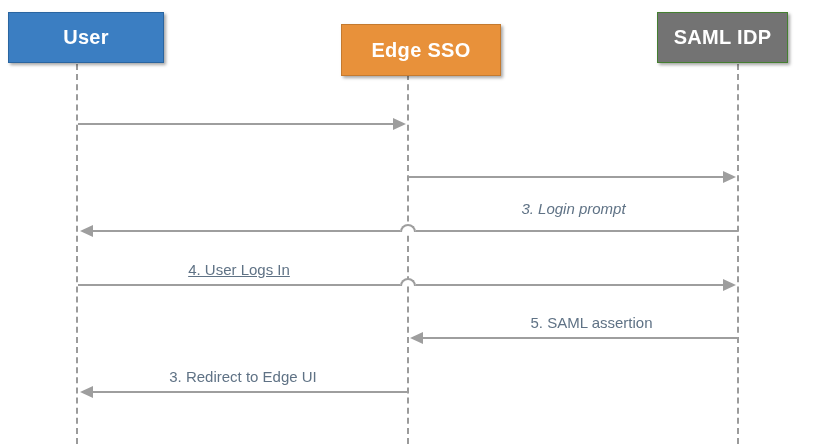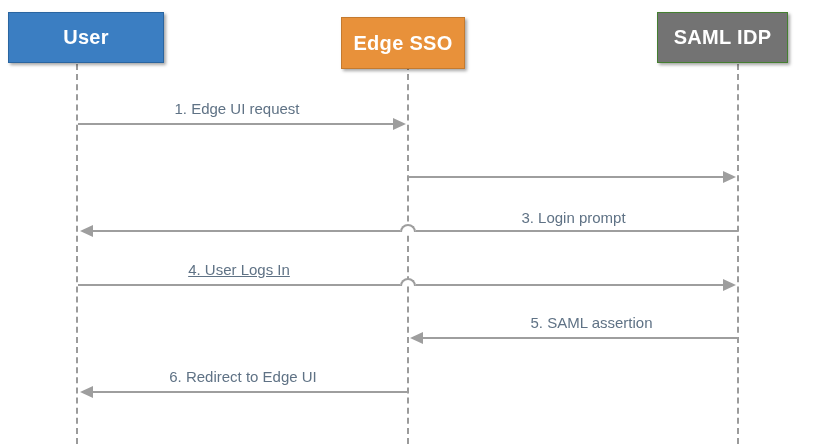--- a/index.html
+++ b/index.html
@@ -7,21 +7,21 @@
     position:relative; width:833px; height:444px; background:#ffffff;
     overflow:hidden; font-family:"Liberation Sans", sans-serif;
   }
   
   .actor {
     position:absolute; display:flex; align-items:center; justify-content:center;
     color:#ffffff; font-weight:bold; font-size:20px; letter-spacing:0.3px;
     box-shadow:2px 2px 3px rgba(0,0,0,0.35); box-sizing:border-box; z-index:3;
   }
   .actor-user    { left:8px;   top:12px; width:156px; height:51px; background:#3B7EC2; border:1px solid #2A65A0; }
-  .actor-edge    { left:341px; top:17px; width:124px; height:52px; background:#E8913A; border:1px solid #C47A2F; }
+  .actor-edge    { left:341px; top:24px; width:160px; height:52px; background:#E8913A; border:1px solid #C47A2F; }
   .actor-saml    { left:657px; top:12px; width:131px; height:51px; background:#737373; border:1px solid #447F30; }
   
   .lifeline {
     position:absolute; top:64px; height:380px; width:0;
     border-left:2px dashed #9B9B9B; z-index:1;
   }
   .ll-user { left:76px; }
   .ll-edge { left:407px; }
   .ll-saml { left:737px; }
   
@@ -54,40 +54,39 @@
     <span>Edge SSO</span>
   </div>
   <div class="actor actor-saml">
     <span>SAML IDP</span>
   </div>
 
   <div class="lifeline ll-user"></div>
   <div class="lifeline ll-edge"></div>
   <div class="lifeline ll-saml"></div>
 
-  <div class="mlabel" style="left:78px; top:99px; width:318px;">1. Edge UI request</div>
   <div class="mline" style="left:78px; top:123px; width:318px;"></div>
   <div class="ah ah-r" style="left:393px; top:118px;"></div>
 
   <div class="mline" style="left:409px; top:176px; width:315px;"></div>
   <div class="ah ah-r" style="left:723px; top:171px;"></div>
 
-  <div class="mlabel" style="left:409px; top:208px; width:329px;">3. Login prompt</div>
+  <div class="mlabel" style="left:409px; top:199px; width:329px;font-style:italic;">3. Login prompt</div>
   <div class="ah ah-l" style="left:80px; top:225px;"></div>
   <div class="mline" style="left:92px; top:230px; width:308px;"></div>
   <div class="mline" style="left:416px; top:230px; width:322px;"></div>
   <div class="hop" style="left:400px; top:224px;"></div>
 
   <div class="mlabel" style="left:78px; top:260px; width:322px;text-decoration:underline;">4. User Logs In</div>
   <div class="mline" style="left:78px; top:284px; width:322px;"></div>
   <div class="mline" style="left:416px; top:284px; width:307px;"></div>
   <div class="hop" style="left:400px; top:278px;"></div>
   <div class="ah ah-r" style="left:723px; top:279px;"></div>
 
   <div class="mlabel" style="left:427px; top:313px; width:329px;">5. SAML assertion</div>
   <div class="ah ah-l" style="left:410px; top:332px;"></div>
   <div class="mline" style="left:422px; top:337px; width:316px;"></div>
 
-  <div class="mlabel" style="left:78px; top:367px; width:330px;">6. Redirect to Edge UI</div>
+  <div class="mlabel" style="left:78px; top:367px; width:330px;">3. Redirect to Edge UI</div>
   <div class="ah ah-l" style="left:80px; top:386px;"></div>
   <div class="mline" style="left:92px; top:391px; width:316px;"></div>
 
 </div>
 
 </body></html>

